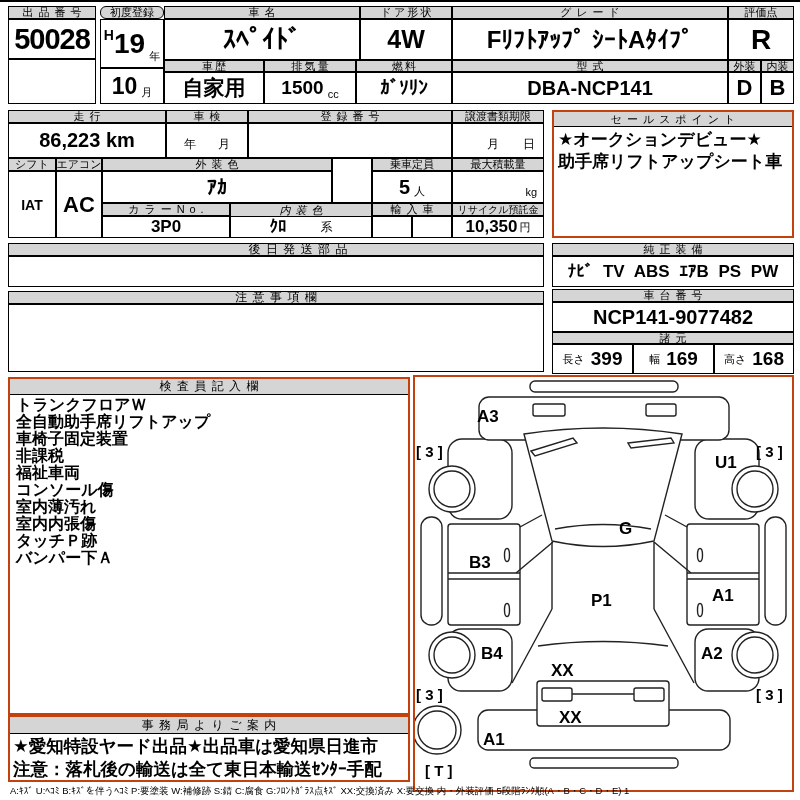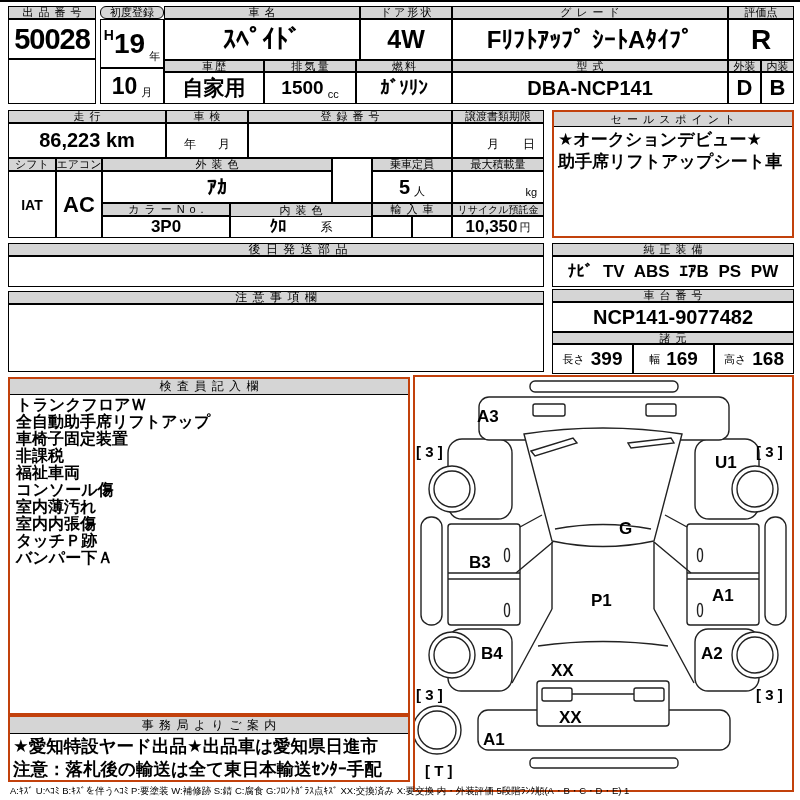--- a/index.html
+++ b/index.html
@@ -99,21 +99,21 @@
   <div class="abs h" style="left:372px;top:158px;width:80px;height:13px;">乗車定員</div>
   <div class="abs v" style="left:372px;top:171px;width:80px;height:32px;font-size:20px;">
     <span>5</span>
       <span class="u">人</span>
   </div>
   <div class="abs h" style="left:452px;top:158px;width:92px;height:13px;">最大積載量</div>
   <div class="abs v" style="left:452px;top:171px;width:92px;height:32px;justify-content:flex-end;padding-right:6px;font-weight:normal;font-size:11px;align-items:flex-end;padding-bottom:4px;">kg</div>
 
   <div class="abs h sp" style="left:102px;top:203px;width:128px;height:13px;">カラーNo.</div>
   <div class="abs v" style="left:102px;top:216px;width:128px;height:22px;font-size:17px;">3P0</div>
-  <div class="abs h sp" style="left:230px;top:203px;width:142px;height:14px;">内装色</div>
+  <div class="abs h sp" style="left:230px;top:203px;width:142px;height:14px;font-style:italic;">内装色</div>
   <div class="abs v" style="left:230px;top:216px;width:142px;height:22px;font-size:17px;">
     <span>ｸﾛ</span>
       <span style="font-weight:normal;font-size:12px;margin-left:34px;">系</span>
   </div>
   <div class="abs h sp" style="left:372px;top:203px;width:80px;height:13px;">輸入車</div>
   <div class="abs v" style="left:372px;top:216px;width:40px;height:22px;"></div>
   <div class="abs v" style="left:412px;top:216px;width:40px;height:22px;"></div>
   <div class="abs h hs" style="left:452px;top:203px;width:92px;height:13px;">リサイクル預託金</div>
   <div class="abs v" style="left:452px;top:216px;width:92px;height:22px;font-size:17px;">
     <span>10,350</span>

